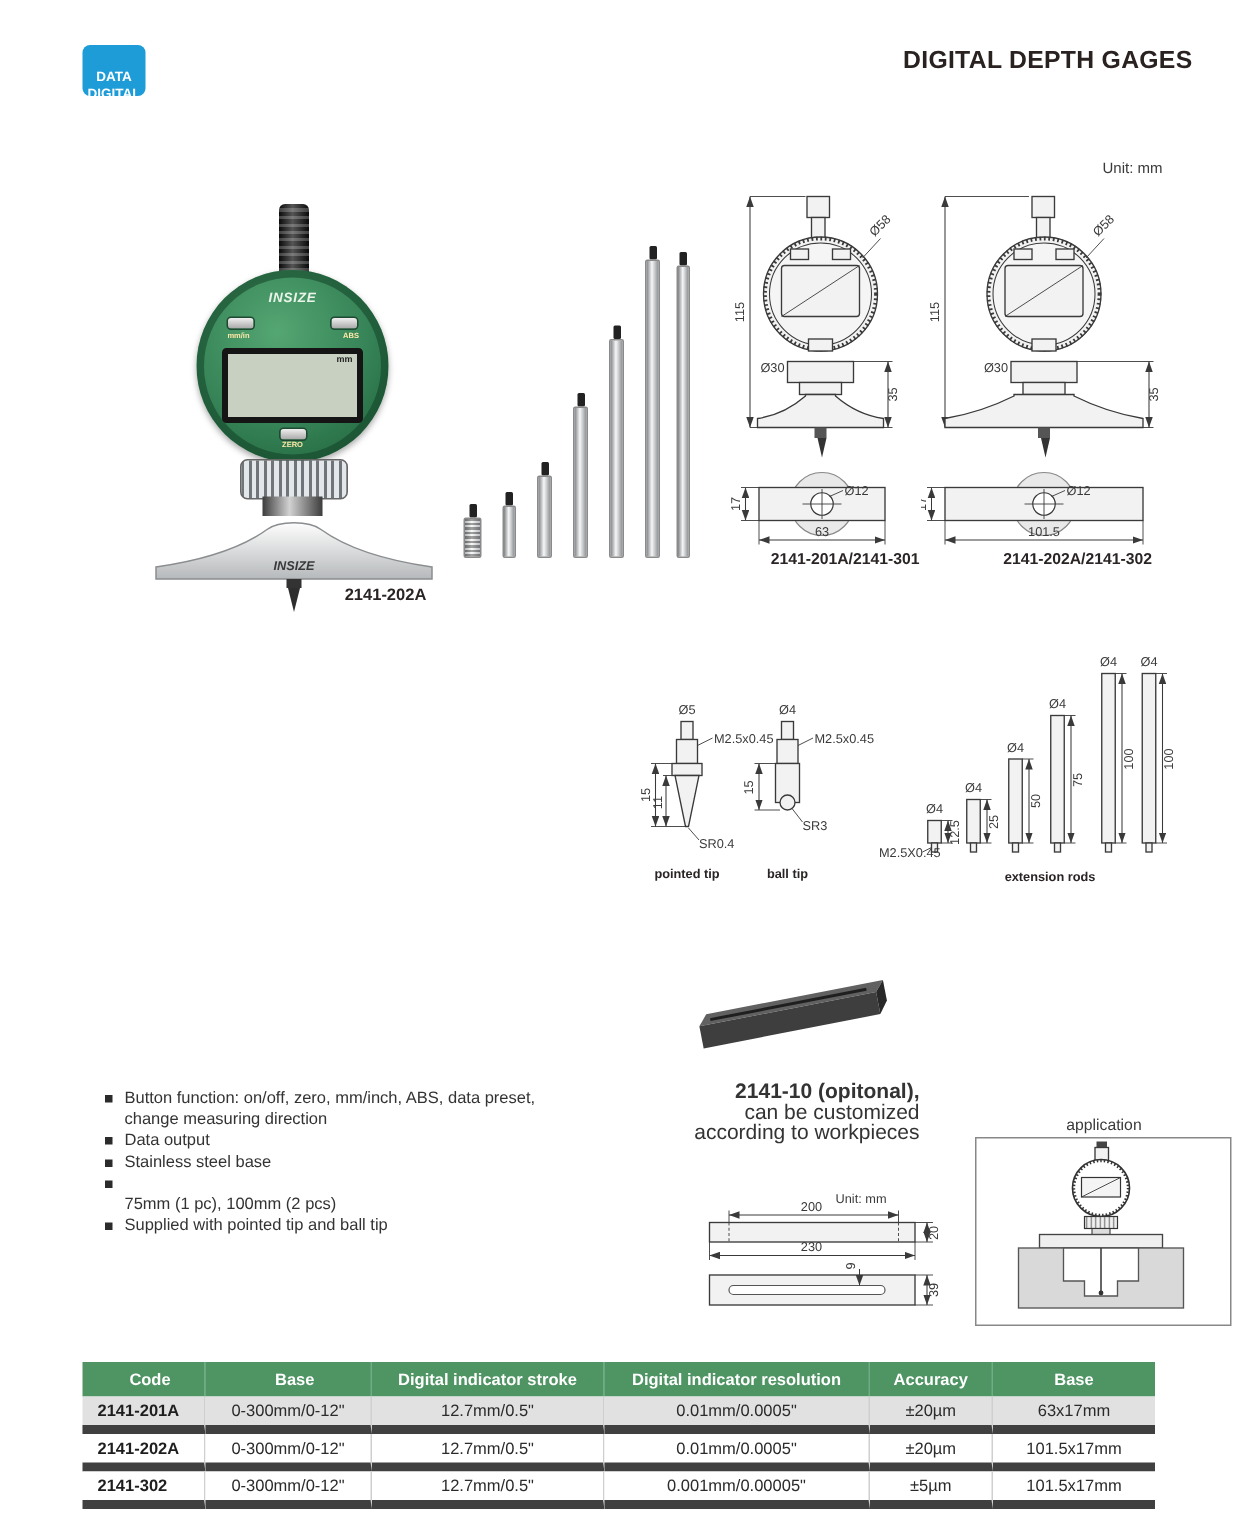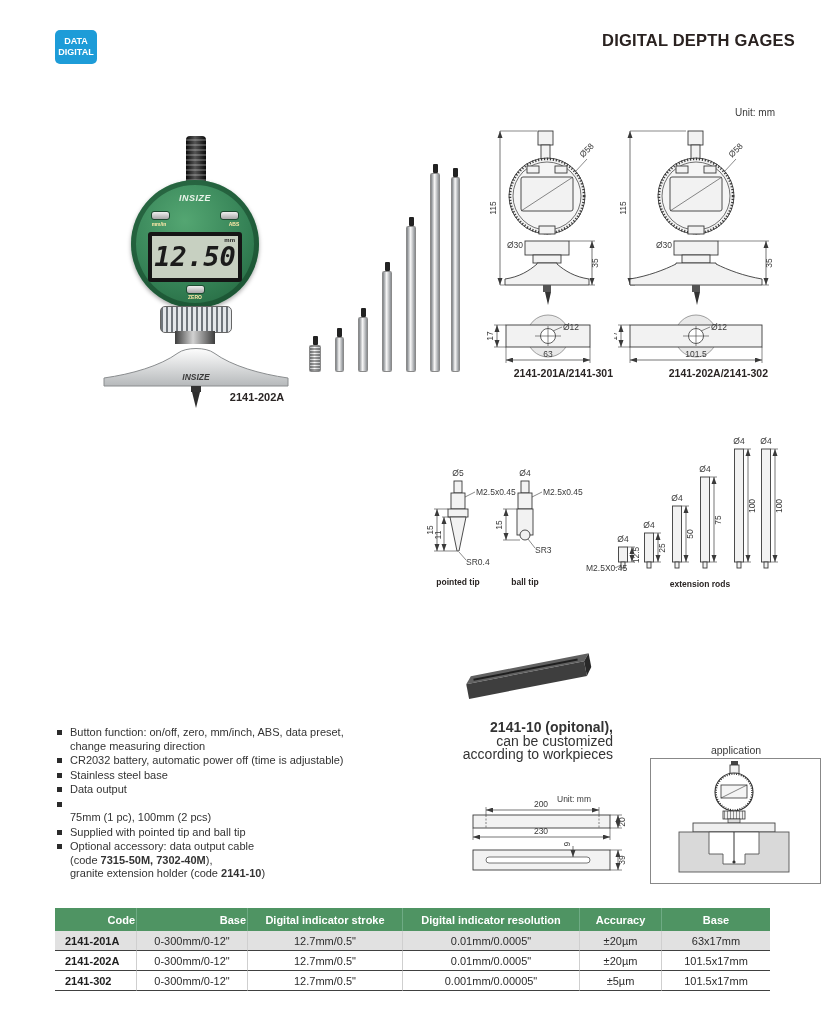--- a/index.html
+++ b/index.html
@@ -2,21 +2,21 @@
 <html><head>
 <meta charset="utf-8">
 <style>
   html,body{margin:0;padding:0;}
   body{width:823px;height:1015px;position:relative;background:#fff;
        font-family:"Liberation Sans",sans-serif;color:#2a2524;overflow:hidden;}
   .abs{position:absolute;}
 
   
   .badge{left:55px;top:30px;width:42px;height:34px;background:#1d9cd8;border-radius:5px;
-         color:#fff;font-size:9px;font-weight:bold;text-align:center;padding-top:6px;box-sizing:border-box;line-height:11px;}
+         color:#fff;font-size:9px;font-weight:bold;text-align:center;padding-top:16px;box-sizing:border-box;line-height:11px;}
 
   
   .title{top:31px;right:28px;font-size:16.5px;font-weight:bold;color:#2a2220;letter-spacing:.2px;}
 
   
   .photo1{left:98px;top:136px;width:196px;height:260px;}
   .p-stem{position:absolute;left:88px;top:0;width:20px;height:50px;border-radius:4px 4px 0 0;
           background:repeating-linear-gradient(0deg,rgba(255,255,255,.22) 0 2px,rgba(0,0,0,0) 2px 5px),
                      linear-gradient(90deg,#0a0a0a,#555 45%,#0a0a0a);}
   .p-dial{position:absolute;left:33px;top:44px;width:128px;height:128px;border-radius:50%;
@@ -57,34 +57,34 @@
   .out{stroke:#3a3a3a;stroke-width:0.9;fill:#f2f2f2;}
   .thin{stroke:#3a3a3a;stroke-width:0.6;fill:none;}
   .unitlabel{left:735px;top:107px;font-size:10px;color:#3a3a3a;}
   .drawcap{font-weight:bold;font-size:10.5px;text-align:right;color:#2a2524;}
 
   
   .acc-cap{left:448px;top:721px;width:165px;text-align:right;font-size:14px;line-height:13.5px;color:#333;}
   .acc-cap .b{font-weight:bold;}
 
   
-  .features{left:57px;top:726px;width:392px;font-size:11px;line-height:13.5px;color:#333;}
+  .features{left:70px;top:726px;width:392px;font-size:11px;line-height:13.5px;color:#333;}
   .feat{position:relative;padding-left:13px;margin-bottom:1px;}
   .feat::before{content:"";position:absolute;left:0;top:4px;width:5px;height:5px;background:#2b2b2b;}
   .feat .b{font-weight:bold;}
 
   .applabel{left:650px;top:744px;width:172px;text-align:center;font-size:10.5px;color:#3a3a3a;}
   .appbox{left:650px;top:758px;width:169px;height:124px;border:1.5px solid #888;}
 
   
   table.spec{position:absolute;left:55px;top:908px;width:715px;border-collapse:separate;border-spacing:0;font-size:11px;}
   table.spec th{background:#4f9463;color:#fff;font-weight:bold;height:21px;border-right:1px solid #6fab85;text-align:center;}
   table.spec th:last-child{border-right:none;}
-  table.spec th.lft{text-align:right;padding-left:10px;}
-  table.spec td{height:17px;text-align:center;color:#2b2b2b;border-right:1px solid #cfcfcf;border-bottom:1px solid #404040;}
+  table.spec th.lft{text-align:center;padding-left:10px;}
+  table.spec td{height:17px;text-align:center;color:#2b2b2b;border-right:1px solid #cfcfcf;border-bottom:6px solid #404040;}
   table.spec td:last-child{border-right:none;}
   table.spec td.code{font-weight:bold;text-align:left;padding-left:10px;color:#1e1e1e;}
   tr.odd td{background:#e1e1e1;}
   tr.even td{background:#ffffff;}
 </style>
 </head>
 <body>
 
 <svg width="0" height="0" style="position:absolute">
   <defs>
@@ -119,21 +119,20 @@
 <div class="abs photo1">
   <div class="p-stem"></div>
   <div class="p-dial">
     <div class="p-brand">INSIZE</div>
     <div class="p-btn" style="left:20px;top:31px;"></div>
     <div class="p-btn-label" style="left:16px;top:41px;">mm/in</div>
     <div class="p-btn" style="right:20px;top:31px;"></div>
     <div class="p-btn-label" style="right:13px;top:41px;">ABS</div>
     <div class="p-lcd">
       <div class="p-lcd-unit">mm</div>
-      <div class="p-lcd-val">12.50</div>
     </div>
     <div class="p-btn" style="left:55px;top:105px;"></div>
     <div class="p-btn-label" style="left:52px;top:114px;">ZERO</div>
   </div>
   <div class="p-knob"></div>
   <div class="p-collar"></div>
   <svg width="196" height="46" style="position:absolute;left:0;top:206px;">
     <path d="M6,44 L6,36 C34,32 62,24 80,11 C88,5 108,5 116,11 C134,24 162,32 190,36 L190,44 Z" fill="url(#baseg)" stroke="#8a8d8f" stroke-width="1"></path>
     <text x="98" y="38" text-anchor="middle" font-size="9" font-style="italic" font-weight="bold" fill="#4a4a4a">INSIZE</text>
   </svg>
@@ -376,39 +375,31 @@
   <div>can be customized</div>
   <div>according to workpieces</div>
 </div>
 
 <div class="abs features">
   <div class="feat">
     <span>Button function: on/off, zero, mm/inch, ABS, data preset,</span><br>
     <span>change measuring direction</span>
   </div>
   <div class="feat">
-    <span>CR2032 battery, automatic power off (time is adjustable)</span>
+    <span>Data output</span>
   </div>
   <div class="feat">
     <span>Stainless steel base</span>
-  </div>
-  <div class="feat">
-    <span>Data output</span>
   </div>
   <div class="feat">
     <br>
     <span>75mm (1 pc), 100mm (2 pcs)</span>
   </div>
   <div class="feat">
     <span>Supplied with pointed tip and ball tip</span>
-  </div>
-  <div class="feat">
-    <span>Optional accessory: data output cable</span><br>
-    <span>(code </span><span class="b">7315-50M, 7302-40M</span><span>),</span><br>
-    <span>granite extension holder (code </span><span class="b">2141-10</span><span>)</span>
   </div>
 </div>
 
 <svg class="abs" style="left:453px;top:788px;" width="215" height="100">
   <text x="104" y="14" font-size="9">Unit: mm</text>
   <rect class="out" x="20" y="27" width="137" height="13" fill="#dcdcdc"></rect>
   <line class="thin" x1="33" y1="27" x2="33" y2="40" stroke-dasharray="2 1.5"></line>
   <line class="thin" x1="146" y1="27" x2="146" y2="40" stroke-dasharray="2 1.5"></line>
   <line class="thin" x1="33" y1="27" x2="33" y2="19"></line>
     <line class="thin" x1="146" y1="27" x2="146" y2="19"></line>

